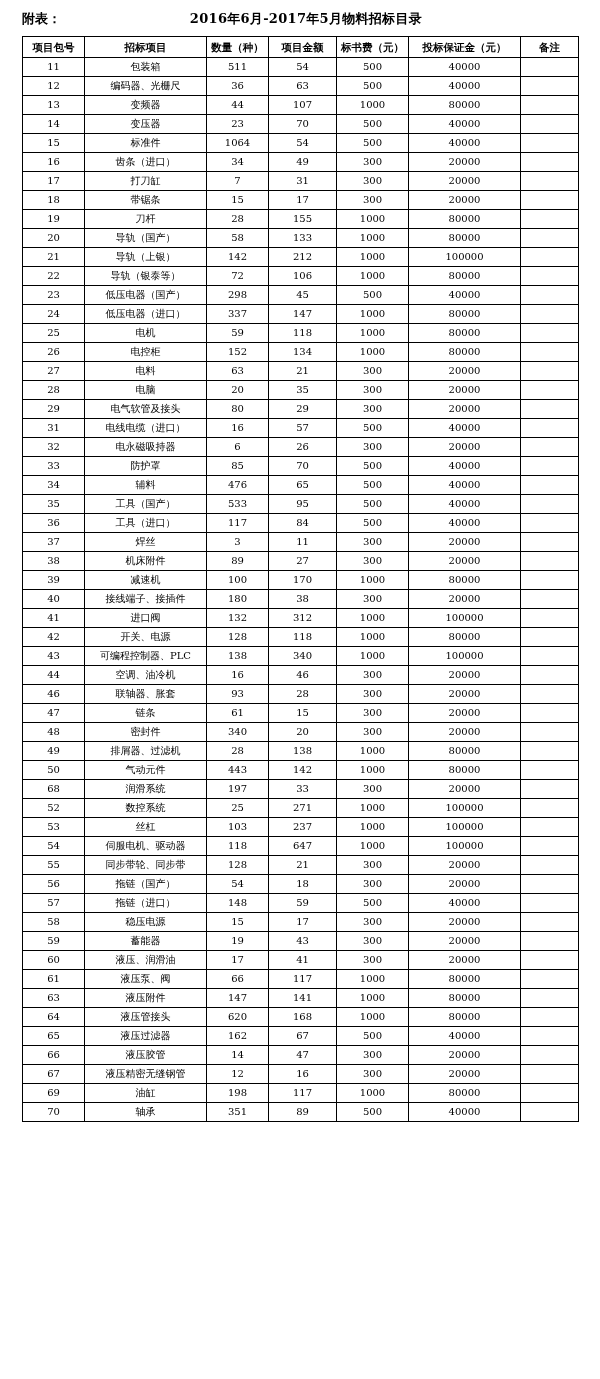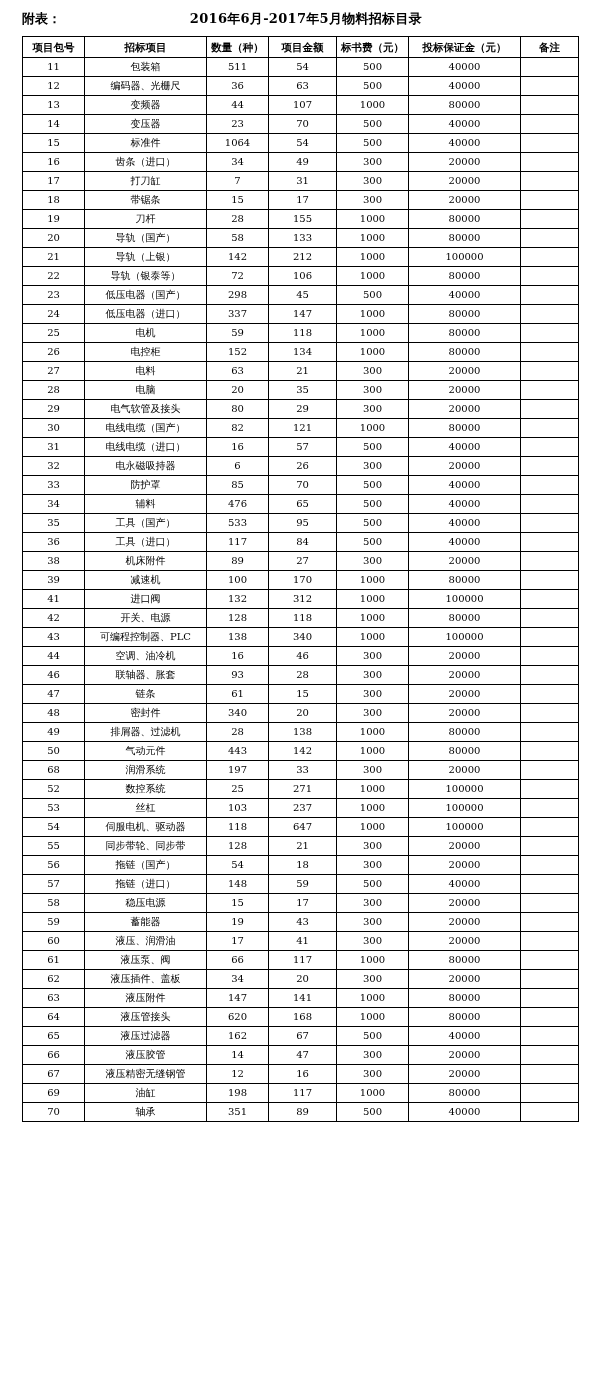--- a/index.html
+++ b/index.html
@@ -265,29 +265,20 @@
         <tr>
           <td>29</td>
           <td class="name-col">电气软管及接头</td>
           <td>80</td>
           <td>29</td>
           <td>300</td>
           <td>20000</td>
           <td></td>
         </tr>
         <tr>
-          <td>30</td>
-          <td class="name-col">电线电缆（国产）</td>
-          <td>82</td>
-          <td>121</td>
-          <td>1000</td>
-          <td>80000</td>
-          <td></td>
-        </tr>
-        <tr>
           <td>31</td>
           <td class="name-col">电线电缆（进口）</td>
           <td>16</td>
           <td>57</td>
           <td>500</td>
           <td>40000</td>
           <td></td>
         </tr>
         <tr>
           <td>32</td>
@@ -328,38 +319,56 @@
         <tr>
           <td>36</td>
           <td class="name-col">工具（进口）</td>
           <td>117</td>
           <td>84</td>
           <td>500</td>
           <td>40000</td>
           <td></td>
         </tr>
         <tr>
+          <td>37</td>
+          <td class="name-col">焊丝</td>
+          <td>3</td>
+          <td>11</td>
+          <td>300</td>
+          <td>20000</td>
+          <td></td>
+        </tr>
+        <tr>
           <td>38</td>
           <td class="name-col">机床附件</td>
           <td>89</td>
           <td>27</td>
           <td>300</td>
           <td>20000</td>
           <td></td>
         </tr>
         <tr>
           <td>39</td>
           <td class="name-col">减速机</td>
           <td>100</td>
           <td>170</td>
           <td>1000</td>
           <td>80000</td>
           <td></td>
         </tr>
         <tr>
+          <td>40</td>
+          <td class="name-col">接线端子、接插件</td>
+          <td>180</td>
+          <td>38</td>
+          <td>300</td>
+          <td>20000</td>
+          <td></td>
+        </tr>
+        <tr>
           <td>41</td>
           <td class="name-col">进口阀</td>
           <td>132</td>
           <td>312</td>
           <td>1000</td>
           <td>100000</td>
           <td></td>
         </tr>
         <tr>
           <td>42</td>
@@ -523,29 +532,20 @@
           <td>20000</td>
           <td></td>
         </tr>
         <tr>
           <td>61</td>
           <td class="name-col">液压泵、阀</td>
           <td>66</td>
           <td>117</td>
           <td>1000</td>
           <td>80000</td>
-          <td></td>
-        </tr>
-        <tr>
-          <td>62</td>
-          <td class="name-col">液压插件、盖板</td>
-          <td>34</td>
-          <td>20</td>
-          <td>300</td>
-          <td>20000</td>
           <td></td>
         </tr>
         <tr>
           <td>63</td>
           <td class="name-col">液压附件</td>
           <td>147</td>
           <td>141</td>
           <td>1000</td>
           <td>80000</td>
           <td></td>

